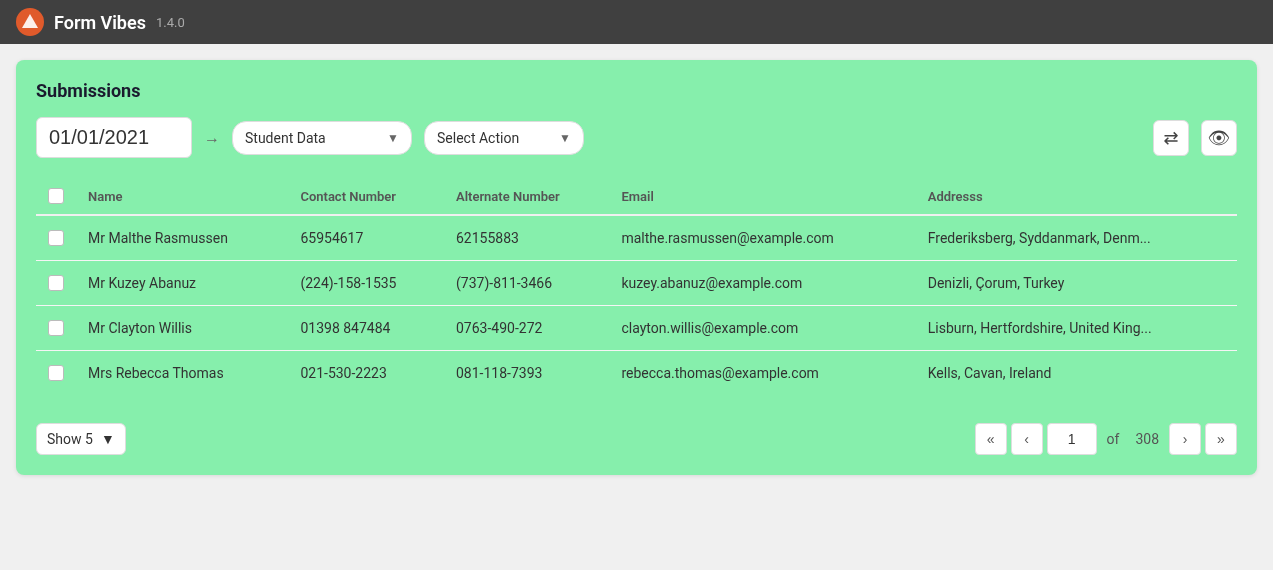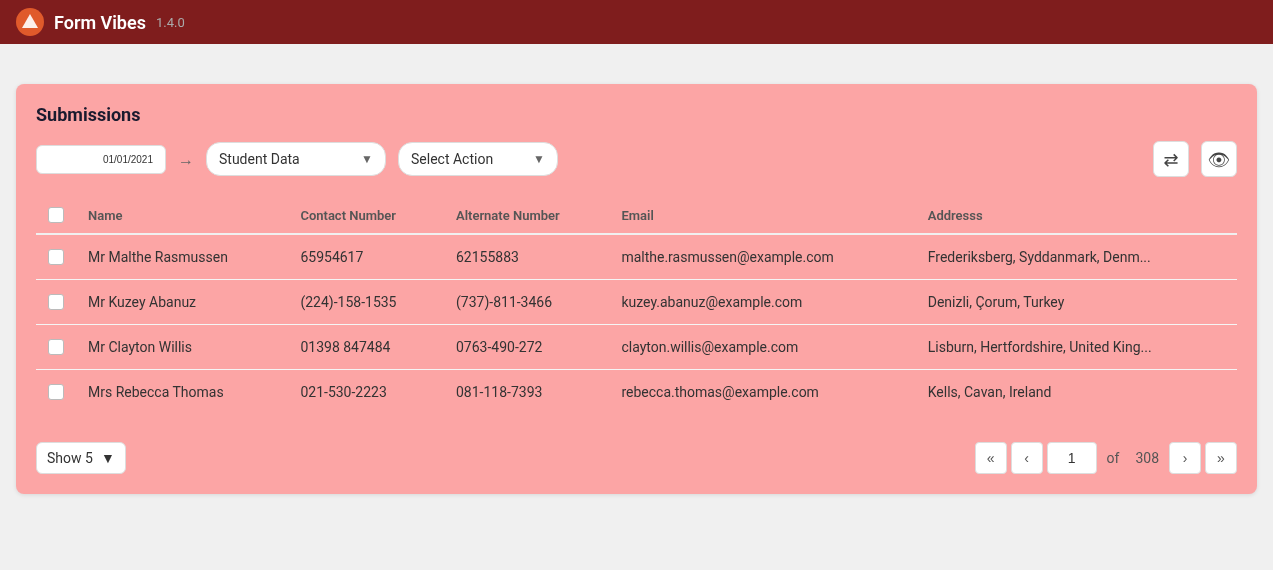--- a/index.html
+++ b/index.html
@@ -4,21 +4,21 @@
   <style>
     * { box-sizing: border-box; margin: 0; padding: 0; }
     body {
       font-family: -apple-system, BlinkMacSystemFont, 'Segoe UI', Roboto, sans-serif;
       background: #f0f0f0;
       min-height: 570px;
       display: flex;
       flex-direction: column;
     }
     .topbar {
-      background: #7f1d1d;
+      background: #404040;
       height: 44px;
       display: flex;
       align-items: center;
       padding: 0 16px;
       gap: 10px;
     }
     .logo-icon {
       width: 28px;
       height: 28px;
     }
@@ -29,47 +29,45 @@
     }
     .app-version {
       color: #aaa;
       font-size: 13px;
     }
     .main-content {
       flex: 1;
       padding: 16px;
     }
     .card {
-      background: #fca5a5;
+      background: #86efac;
       border-radius: 8px;
       padding: 20px;
       box-shadow: 0 1px 4px rgba(0,0,0,0.1);
-      margin-top: 24px;
     }
     .card-title {
       font-size: 18px;
       font-weight: 700;
       color: #1a1a2e;
       margin-bottom: 16px;
     }
     .filters-row {
       display: flex;
       align-items: center;
       gap: 12px;
       margin-bottom: 20px;
     }
     .date-input {
       border: 1px solid #ddd;
       border-radius: 6px;
       padding: 8px 12px;
-      font-size: 10px;
-      color: #333;
-      width: 130px;
-      background: white;
-      text-align: right;
+      font-size: 20px;
+      color: #333;
+      width: 156px;
+      background: white;
     }
     .arrow-icon {
       color: #666;
       font-size: 16px;
     }
     .select-dropdown {
       border: 1px solid #ddd;
       border-radius: 14px;
       padding: 8px 12px;
       font-size: 14px;

